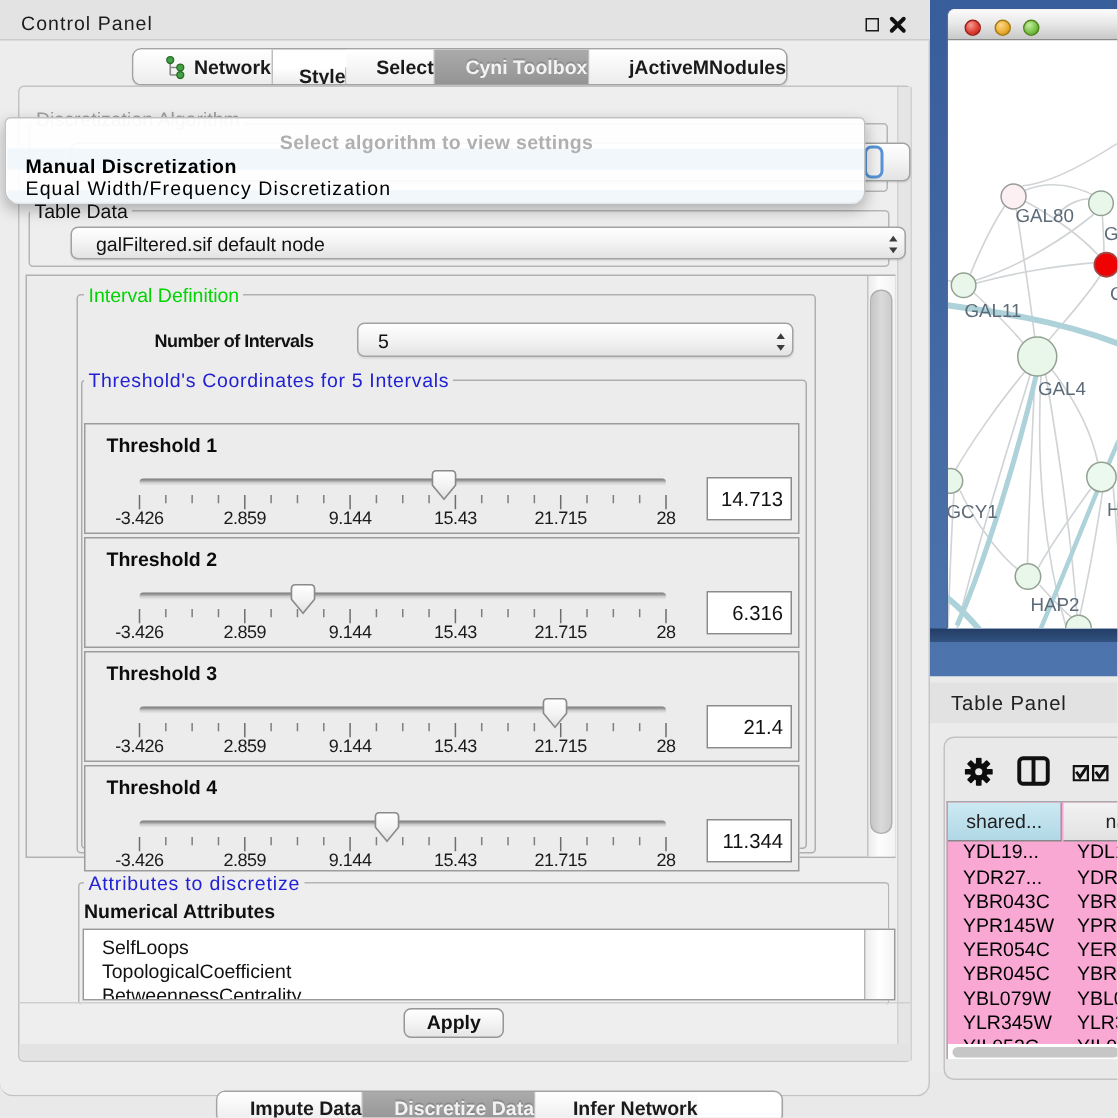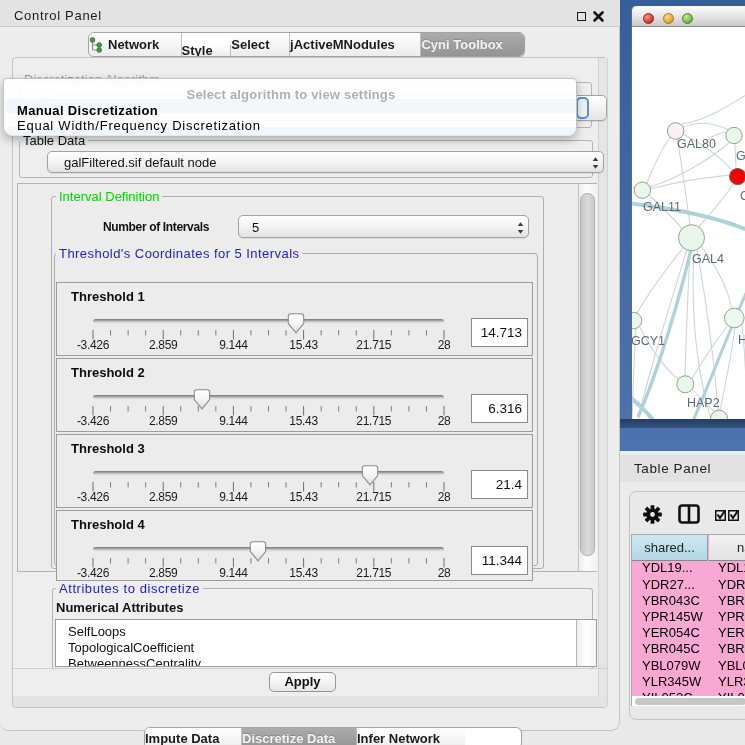--- a/index.html
+++ b/index.html
@@ -9,21 +9,21 @@
 
 #cp { position:absolute; left:0; top:0; width:620px; height:731px; background:#ededed;
       border-right:1px solid #c6c6c6; border-bottom:1px solid #c2c2c2; border-radius:0 0 9px 9px; }
 #cp-title { position:absolute; left:0; top:0; width:620px; height:27px; background:#e3e3e3; border-bottom:1px solid #cbcbcb; }
 #cp-title .t { position:absolute; left:14px; top:8px; font-size:13px; color:#1c1c1c; }
 #float-ico { position:absolute; left:577px; top:12px; width:9px; height:9px; border:1.5px solid #1a1a1a; background:transparent; }
 
 .seg-wrap { position:absolute; display:flex; border:1px solid #a3a3a3; border-radius:6px; overflow:hidden;
             background:#fff; box-shadow:0 1px 1px rgba(0,0,0,0.12); }
 .seg { background:linear-gradient(#ffffff,#f5f5f5 55%,#ececec); color:#1a1a1a; font-weight:700; font-size:13px;
-       display:flex; align-items:center; justify-content:flex-start; border-right:1px solid #bdbdbd; }
+       display:flex; align-items:center; justify-content:flex-end; border-right:1px solid #bdbdbd; }
 .seg:last-child { border-right:none; }
 .seg.sel { background:linear-gradient(#ababab,#949494); color:#f3f3f3; text-shadow:0 -1px 0 rgba(0,0,0,0.15); }
 
 #tabpanel { position:absolute; left:12px; top:57px; width:596px; height:651px; border:1px solid #c3c3c3; border-radius:4px; background:#eeeeee; }
 #cp-scrolltrack { position:absolute; left:598px; top:58px; width:10px; height:649px; background:#e5e5e5;
                   border-left:1px solid #d2d2d2; border-right:1px solid #d2d2d2; }
 .group { position:absolute; border:1px solid #b5b5b5; border-radius:3px; }
 .gtitle { position:absolute; font-size:13px; padding:0 3px; line-height:13px; }
 .combo { position:absolute; border:1px solid #a2a2a2; border-radius:5px;
          background:linear-gradient(#ffffff,#f3f3f3 50%,#e3e3e3); box-shadow:inset 0 1px 0 #fff,0 1px 1px rgba(0,0,0,0.08);margin-left:19px; }
@@ -84,22 +84,22 @@
     <div class="seg" style="width:93px;">
       <svg width="14" height="16" viewBox="0 0 14 16" style="margin-right:5px">
         <path d="M3.5,3 L3.5,13 M3.5,8 L10,8 M3.5,13 L10,13" stroke="#8a8a8a" stroke-width="1.1" fill="none"></path>
         <circle cx="3.5" cy="3" r="2.3" fill="#44a044" stroke="#2a6e2a" stroke-width="0.9"></circle>
         <circle cx="10.2" cy="8" r="2.3" fill="#44a044" stroke="#2a6e2a" stroke-width="0.9"></circle>
         <circle cx="10.2" cy="13" r="2.3" fill="#44a044" stroke="#2a6e2a" stroke-width="0.9"></circle>
       </svg>
       Network</div>
     <div class="seg" style="width:50px;margin-top:12px;">Style</div>
     <div class="seg" style="width:59px;">Select</div>
+    <div class="seg sel" style="width:103px;">Cyni Toolbox</div>
     <div class="seg" style="width:132px;">jActiveMNodules</div>
-    <div class="seg sel" style="width:103px;">Cyni Toolbox</div>
   </div>
 
   <div id="tabpanel"></div>
   <div id="cp-scrolltrack"></div>
 
   <div class="group" style="left:19px;top:82px;width:573px;height:46px;"></div>
   <div class="gtitle" style="left:21px;top:73px;background:#eee;color:#9b9b9b;">Discretization Algorithm</div>
   <div class="combo" style="left:28px;top:95px;width:560px;height:26px;"></div>
   <div class="abs" style="left:576px;top:97px;width:13px;height:22px;border:2.5px solid #5793d6;border-radius:5px;background:#f2f2f2;"></div>
 

